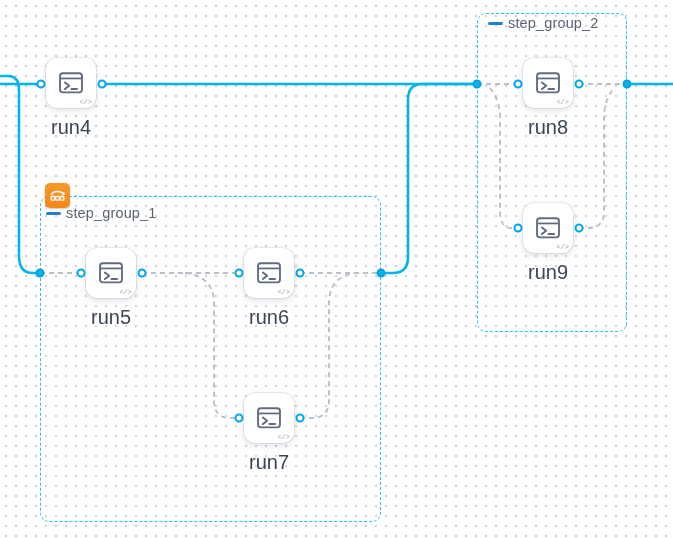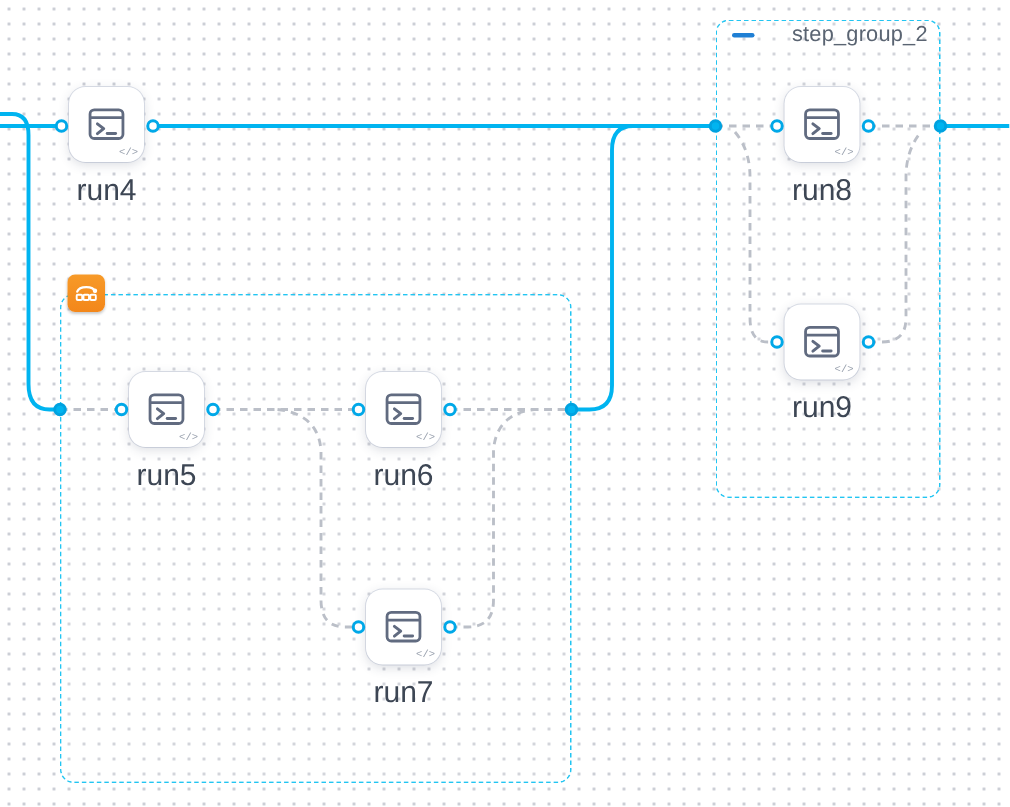--- a/index.html
+++ b/index.html
@@ -16,21 +16,21 @@
     background-size:10px 10px;
     background-position:1px 1px;
   }
   #edge-layer{position:absolute;left:0;top:0;width:673px;height:538px;pointer-events:none;}
   .group-box{
     position:absolute;box-sizing:border-box;
     border:1.6px dashed #22c5f2;border-radius:9px;
     background:rgba(255,255,255,0.14);
   }
   .group-header{
-    position:absolute;display:flex;align-items:center;gap:25px;
+    position:absolute;display:flex;align-items:center;gap:5px;
     white-space:nowrap;
   }
   .group-dash{
     display:inline-block;width:15px;height:3px;border-radius:2px;background:#1f7fd4;
   }
   .group-title{
     font-size:14.5px;color:#5a6472;letter-spacing:.15px;
   }
   .group-badge{
     position:absolute;width:25px;height:25px;border-radius:5px;
@@ -93,20 +93,24 @@
 
   <div class="group-box" style="left:40px;top:196px;width:341px;height:326px;"></div>
   <div class="group-badge" style="left:45px;top:183px;">
     <svg width="17" height="17" viewBox="0 0 24 24" aria-hidden="true">
       <path d="M3.5 10.5 C5.5 4.8, 18.5 4.8, 20.5 10.5" fill="none" stroke="#ffffff" stroke-width="2.1" stroke-linecap="round"></path>
       <circle cx="20.2" cy="9.6" r="2.1" fill="#ffffff"></circle>
       <rect x="3" y="13.4" width="5.2" height="5" rx="1" fill="none" stroke="#ffffff" stroke-width="1.8"></rect>
       <rect x="9.4" y="13.4" width="5.2" height="5" rx="1" fill="none" stroke="#ffffff" stroke-width="1.8"></rect>
       <rect x="15.8" y="13.4" width="5.2" height="5" rx="1" fill="none" stroke="#ffffff" stroke-width="1.8"></rect>
     </svg>
+  </div>
+  <div class="group-header" style="left:46px;top:205px;">
+    <span class="group-dash"></span>
+    <span class="group-title">step_group_1</span>
   </div>
 
   <div class="group-box" style="left:477px;top:13px;width:150px;height:319px;"></div>
   <div class="group-header" style="left:488px;top:15px;">
     <span class="group-dash"></span>
     <span class="group-title">step_group_2</span>
   </div>
 
   <div class="node" style="left:46px;top:58px;">
     <div class="node-card">

